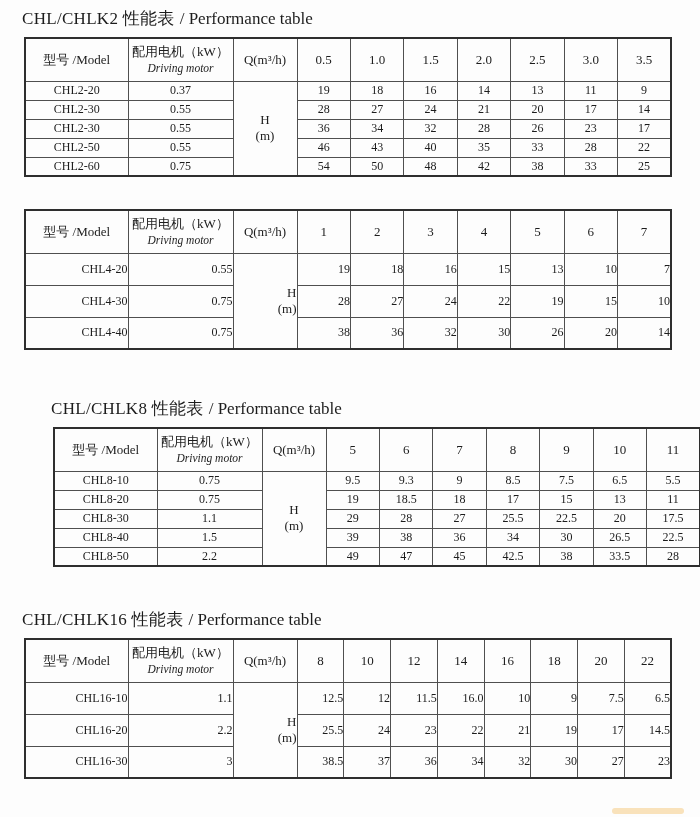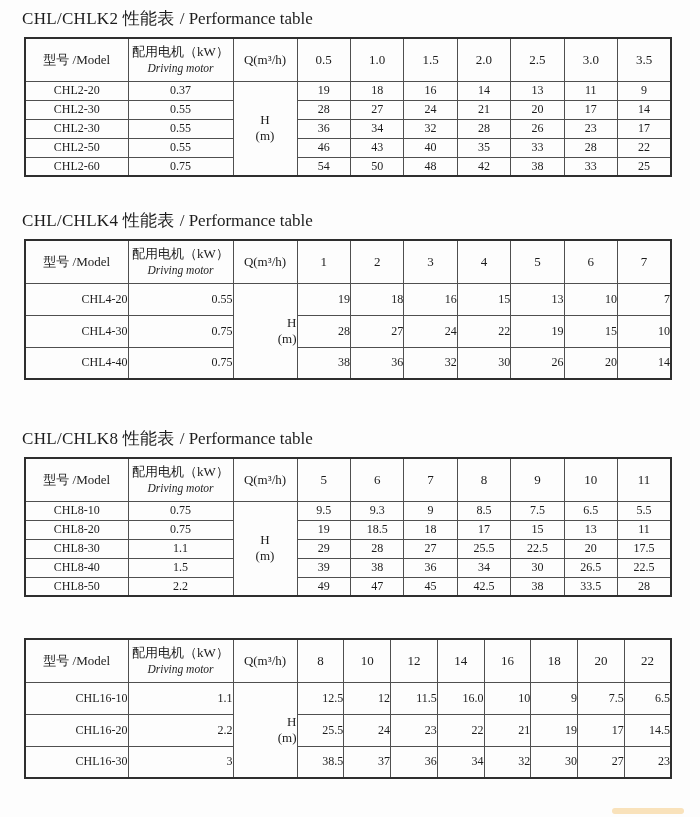--- a/index.html
+++ b/index.html
@@ -8,21 +8,21 @@
     background: #fdfdfd;
     font-family: "Liberation Serif", serif;
     color: #1c1c1c;
     overflow: hidden;
     position: relative;
   }
   main { padding: 7px 0 0 24px; }
   .table-section { width: 648px; }
   .sec-0 { margin-top: 0; }
   .sec-1 { margin-top: 32px; }
-  .sec-2 { margin-top: 47px; }
+  .sec-2 { margin-top: 47px; margin-left: 29px; }
   .sec-3 { margin-top: 41px; }
   .section-title {
     font-size: 17px;
     margin: 0 0 7px -2px;
     white-space: nowrap;
   }
   .title-bold { font-weight: normal; letter-spacing: 0.3px; }
   .title-rest { margin-left: 5px; }
   table.performance-table {
     border-collapse: collapse;
@@ -149,21 +149,20 @@
             <td>48</td>
             <td>42</td>
             <td>38</td>
             <td>33</td>
             <td>25</td>
           </tr>
         </tbody>
       </table>
     </section>
     <section class="table-section sec-1">
-      <div class="section-title"><span class="title-bold">CHL/CHLK4 性能表</span><span class="title-rest">/ Performance table</span></div>
       <table class="performance-table tall">
         <colgroup>
           <col class="col-model">
           <col class="col-motor">
           <col class="col-q">
           <col>
           <col>
           <col>
           <col>
           <col>
@@ -317,20 +316,21 @@
             <td>45</td>
             <td>42.5</td>
             <td>38</td>
             <td>33.5</td>
             <td>28</td>
           </tr>
         </tbody>
       </table>
     </section>
     <section class="table-section sec-3">
+      <div class="section-title"><span class="title-bold">CHL/CHLK16 性能表</span><span class="title-rest">/ Performance table</span></div>
       <table class="performance-table tall">
         <colgroup>
           <col class="col-model">
           <col class="col-motor">
           <col class="col-q">
           <col>
           <col>
           <col>
           <col>
           <col>

